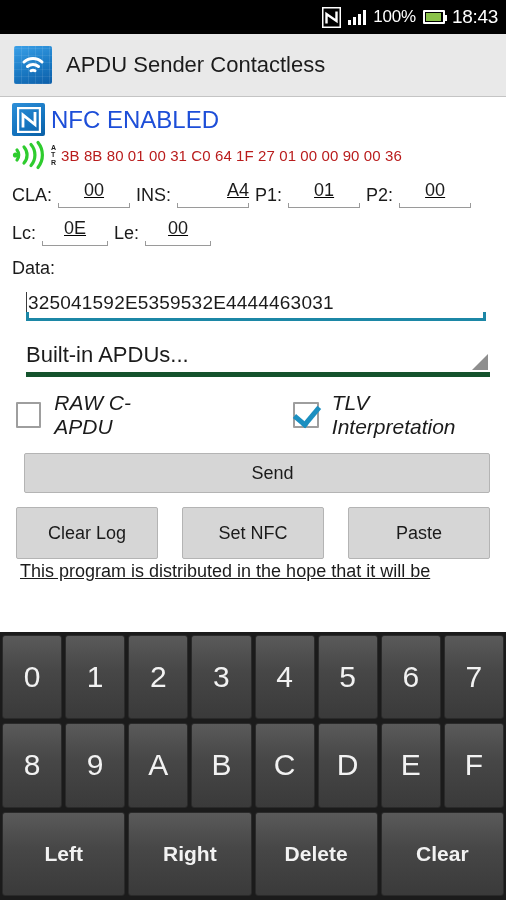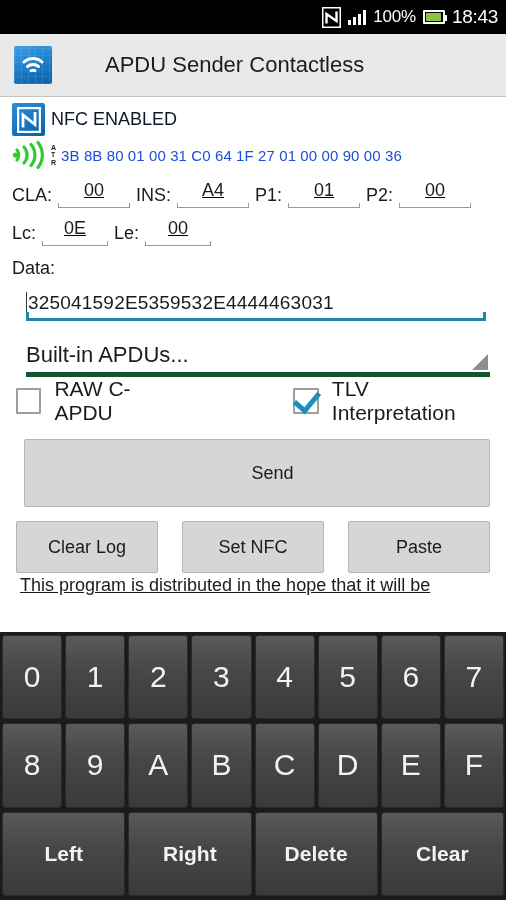--- a/index.html
+++ b/index.html
@@ -47,59 +47,59 @@
     background: linear-gradient(160deg, #3aa0e8 0%, #1a7ac4 55%, #0d5ea8 100%);
     position: relative; overflow: hidden;
     display: flex; align-items: center; justify-content: center;
   }
   .app-icon .grid {
     position: absolute; inset: 0;
     background:
       repeating-linear-gradient(90deg, rgba(255,255,255,.10) 0 1px, transparent 1px 7px),
       repeating-linear-gradient(0deg, rgba(255,255,255,.07) 0 1px, transparent 1px 7px);
   }
-  .app-title { font-size: 22px; color: #1c1c1c; margin-left: 39px; }
+  .app-title { font-size: 22px; color: #1c1c1c; }
 
   
   .content { padding: 0 12px; }
 
   .nfc-row { display: flex; align-items: center; gap: 6px; margin-top: 6px; }
   .nfc-logo {
     width: 33px; height: 33px; border-radius: 2px;
     background: linear-gradient(150deg, #2e8fd8 0%, #1474bf 60%, #0b5fa5 100%);
     display: flex; align-items: center; justify-content: center;
   }
-  .nfc-text { font-size: 18px; color: #0f172a; letter-spacing: 0px; }
+  .nfc-text { font-size: 24px; color: #1d4ed8; letter-spacing: 0px; }
 
   .atr-row { display: flex; align-items: center; gap: 3px; margin-top: 4px; }
   .atr-icon { width: 36px; height: 30px; flex: 0 0 auto; }
   .atr-tag {
     font-size: 7px; line-height: 7.5px; color: #222; font-weight: bold;
     text-align: left; margin-right: 2px;
   }
-  .atr-val { font-size: 15px; color: #1d4ed8; letter-spacing: 0.1px; }
+  .atr-val { font-size: 15px; color: #b91c1c; letter-spacing: 0.1px; }
 
   
   .field-row { display: flex; align-items: flex-end; margin-top: 10px; }
   .fl { font-size: 18px; color: #1b1b1b; padding-bottom: 2px; }
   .fbox {
     position: relative; height: 28px; margin: 0 6px 0 6px;
     display: flex; align-items: flex-start; justify-content: center; text-decoration: underline;
   }
   .fbox .v { font-size: 18px; color: #1b1b1b; }
   .fbox::after {
     content: ""; position: absolute; left: 0; right: 0; bottom: 0; height: 1px;
     background: #9a9a9a;
   }
   .fbox::before {
     content: ""; position: absolute; left: 0; right: 0; bottom: 0; height: 5px;
     border-left: 1px solid #9a9a9a; border-right: 1px solid #9a9a9a;
   }
   .w-cla { width: 72px; }
-  .w-ins { width: 72px; }
+  .w-ins { width: 72px; justify-content: flex-end; }
   .w-p1  { width: 72px; }
   .w-p2  { width: 72px; }
   .w-lc  { width: 66px; }
   .w-le  { width: 66px; }
 
   .data-label { font-size: 18px; color: #1b1b1b; margin-top: 12px; }
 
   .data-field {
     position: relative; margin: 6px 8px 0 14px; height: 36px;
     display: flex; align-items: center;
@@ -123,41 +123,41 @@
     border-bottom: 5px solid #14532d;
   }
   .spinner .sv { font-size: 22px; color: #1b1b1b; }
   .spinner .tri {
     position: absolute; right: 2px; bottom: 2px;
     width: 0; height: 0;
     border-left: 16px solid transparent;
     border-bottom: 16px solid #8e8e8e;
   }
 
-  .cb-row { display: flex; padding-left: 4px; }
+  .cb-row { display: flex; margin-top: 14px; padding-left: 4px; font-style: italic; }
   .cb-item { display: flex; align-items: center; gap: 13px; }
   .cb-item.second { margin-left: 108px; }
   .cbox {
     width: 26px; height: 26px; border: 2px solid #9e9e9e; background: #fff;
     position: relative; border-radius: 1px;
   }
   .cbox.checked::after {
     content: ""; position: absolute; left: 4px; top: -3px;
     width: 11px; height: 20px;
     border-right: 5px solid #1b8fc0; border-bottom: 5px solid #1b8fc0;
     transform: rotate(40deg);
   }
   .cb-label { font-size: 21px; color: #1b1b1b; }
 
   .btn {
     background: #d6d6d6; border: 1px solid #b4b4b4; border-radius: 2px;
     font-size: 18px; color: #1b1b1b; font-family: "Liberation Sans", sans-serif;
     display: flex; align-items: center; justify-content: center;
   }
-  .btn-send { height: 68px; margin: 14px 4px 0 12px; padding-left: 31px; }
+  .btn-send { height: 40px; margin: 14px 4px 0 12px; padding-left: 31px; }
   .btn-row { display: flex; gap: 24px; margin: 14px 4px 0 4px; }
   .btn-row .btn { flex: 1; height: 52px; }
 
   .license {
     margin: 0 8px 0 8px; font-size: 18px; color: #1b1b1b;
     line-height: 24px; text-align: left; text-decoration: underline;
   }
 
   
   .keyboard {

